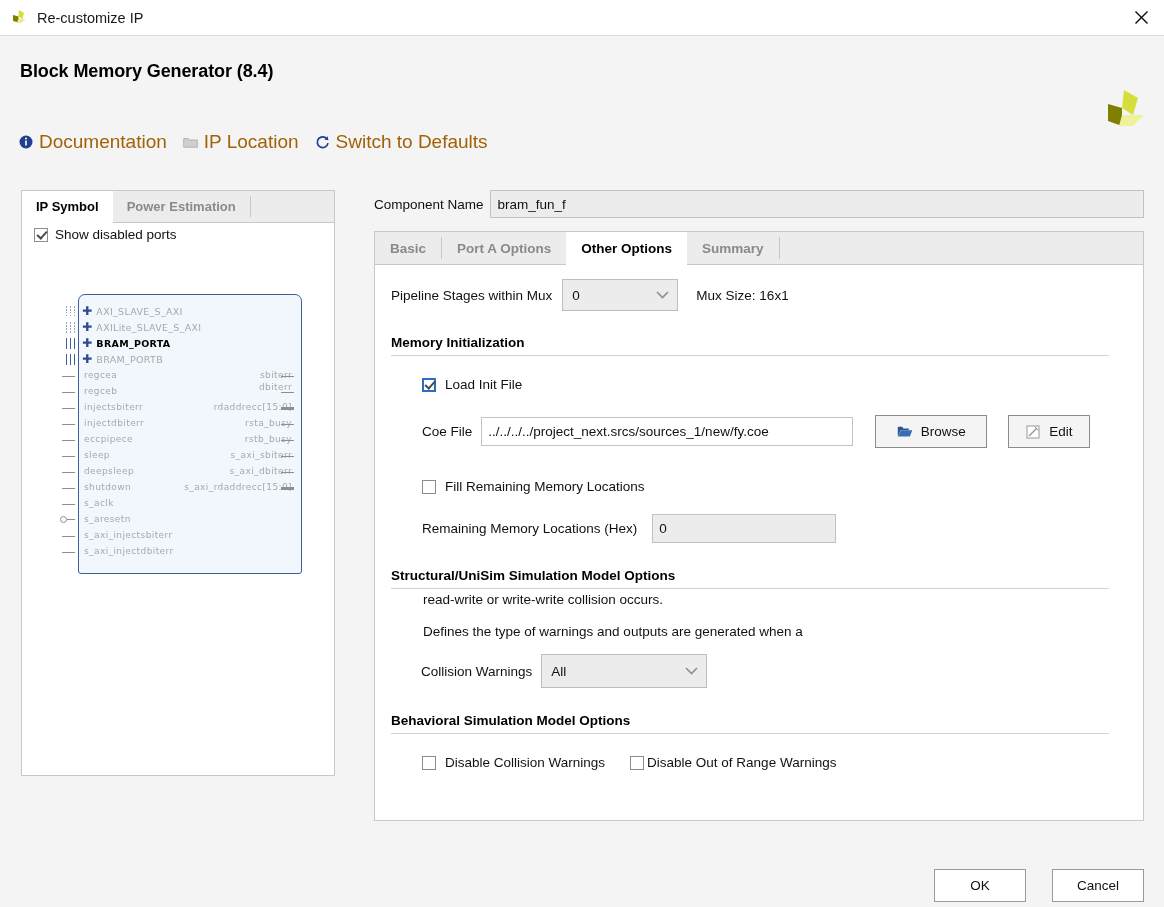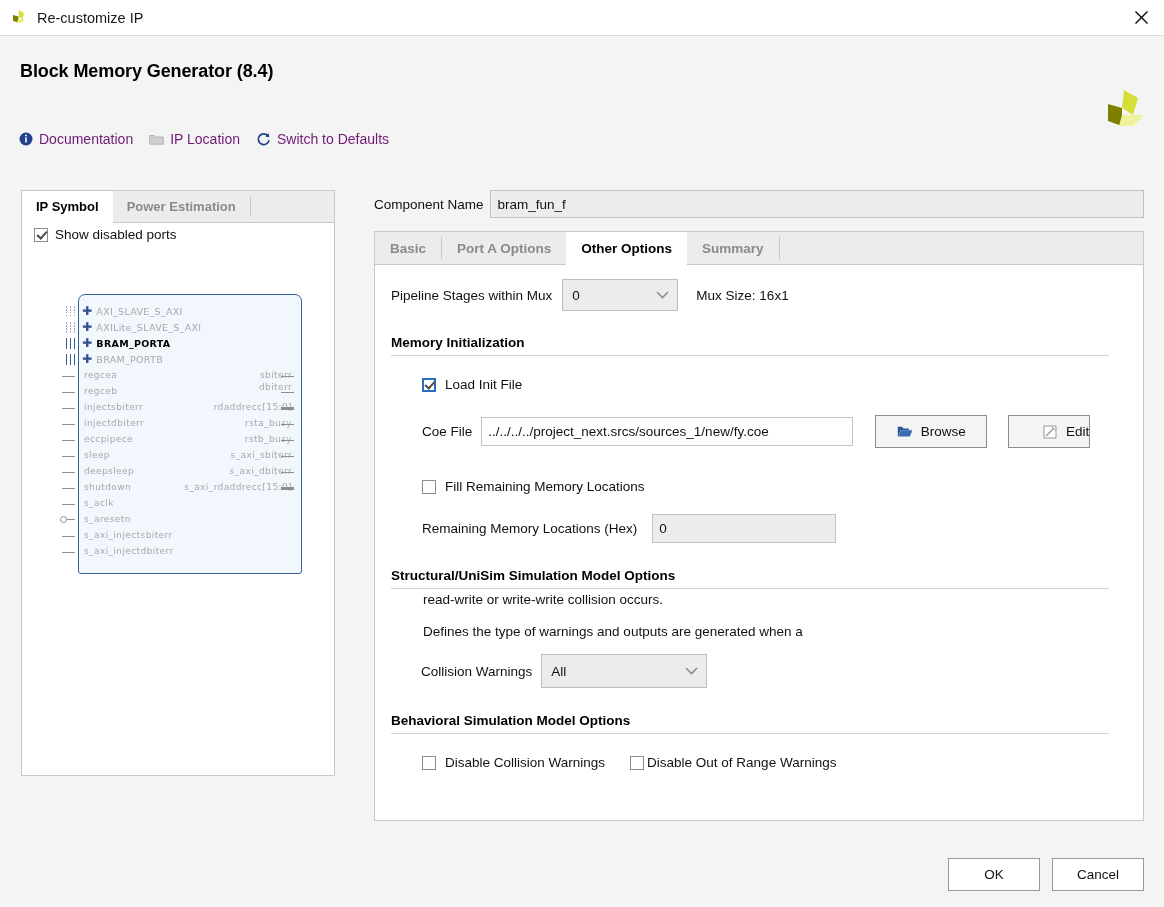--- a/index.html
+++ b/index.html
@@ -70,22 +70,22 @@
     left: 11px; top: 91px;
     display: flex;
     align-items: center;
     gap: 0px;
   }
   .tl-item {
     display: flex;
     align-items: center;
     padding: 4px 8px;
     gap: 6px;
-    font-size: 14px;
-    color: #701a75;
+    font-size: 19px;
+    color: #a16207;
   }
   .tl-item .tl-icon { display: flex; align-items:center; }
 
   
   .body-area {
     position: absolute;
     left: 0; top: 156px;
     width: 1164px;
     height: 751px;
     background: #f4f4f4;
@@ -344,23 +344,23 @@
 
   .desc-text {
     font-size: 13.5px;
     color: #111;
     line-height: 21px;
   }
 
   
   .footer-btns {
     position: absolute;
-    right: 20px; bottom: 16px;
-    display: flex;
-    gap: 12px;
+    right: 20px; bottom: 5px;
+    display: flex;
+    gap: 26px;
   }
   .footer-btn {
     width: 92px; height: 33px;
     background: #ffffff;
     border: 1px solid #9a9a9a;
     box-sizing: border-box;
     display: flex; align-items: center; justify-content: center;
     font-size: 13.5px;
     color: #111;
   }
@@ -591,21 +591,21 @@
             <span class="text-input" style="width:372px;">../../../../project_next.srcs/sources_1/new/fy.coe</span>
             <span class="btn" style="width:112px; margin-left:13px;">
               <span class="bi">
                 <svg width="16" height="13" viewBox="0 0 16 13">
                   <path d="M0.8,1.8 L5.2,1.8 L6.4,3.4 L11.8,3.4 L11.8,5.2 L3.6,5.2 L1.2,11.4 L0.8,11.4 Z" fill="#2a5699"></path>
                   <path d="M3.8,5.2 L15.3,5.2 L12.9,11.4 L1.4,11.4 Z" fill="#3a6cb5"></path>
                 </svg>
               </span>
               <span>Browse</span>
             </span>
-            <span class="btn" style="width:82px; margin-left:12px;justify-content:flex-end;">
+            <span class="btn" style="width:82px; margin-left:12px;">
               <span class="bi">
                 <svg width="15" height="14" viewBox="0 0 15 14">
                   <rect x="1" y="1" width="12" height="12" fill="#fff" stroke="#9a9a9a" stroke-width="1"></rect>
                   <line x1="3" y1="11" x2="11" y2="3" stroke="#9a9a9a" stroke-width="1.4"></line>
                   <line x1="8.5" y1="1.5" x2="12.5" y2="5.5" stroke="#9a9a9a" stroke-width="1"></line>
                 </svg>
               </span>
               <span>Edit</span>
             </span>
           </div>

